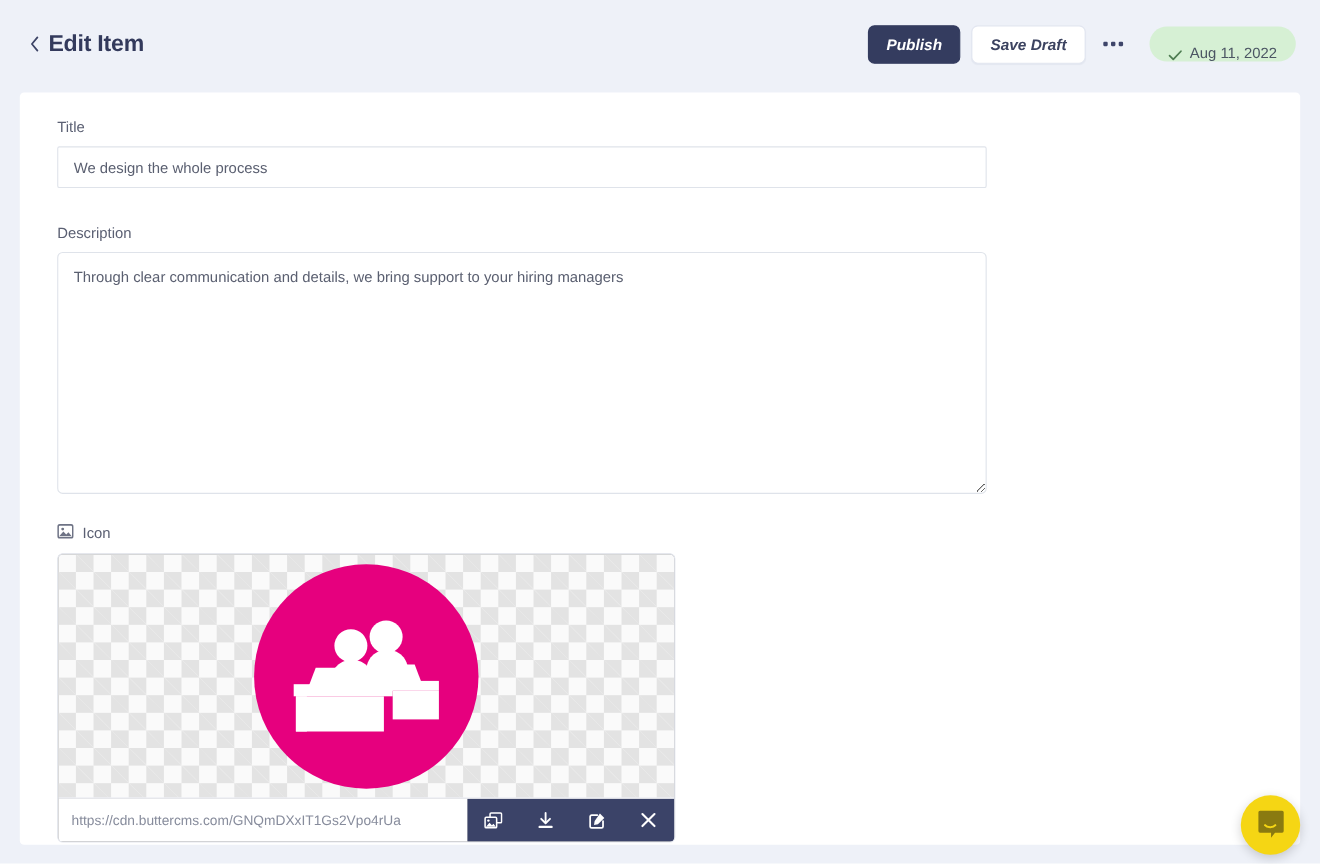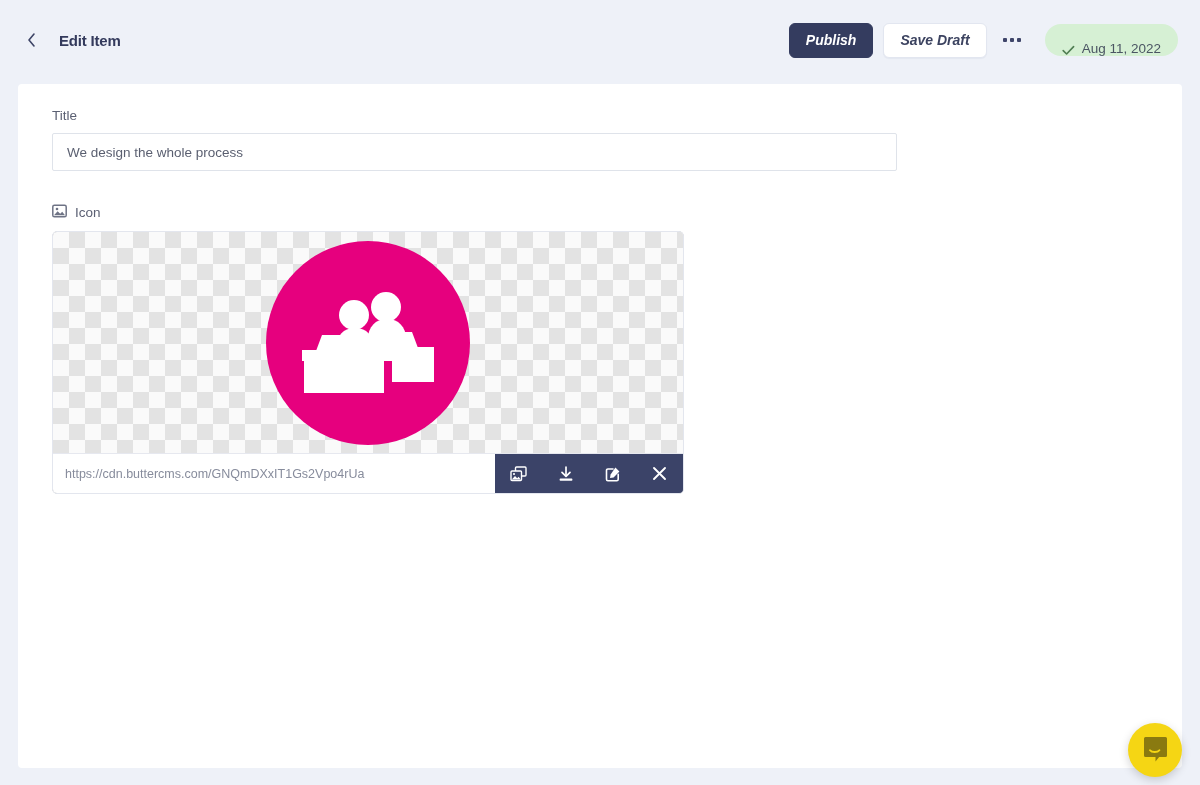--- a/index.html
+++ b/index.html
@@ -26,25 +26,24 @@
   .back-btn {
     width: 26px; height: 26px;
     display: flex; align-items: center; justify-content: center;
     border: none; background: transparent;
     cursor: pointer;
     color: #3d4466;
     flex: 0 0 auto;
   }
   .back-btn svg { display: block; }
   .page-title {
-    font-size: 15px;
+    font-size: 21px;
     font-weight: bold;
     color: #333a5c;
     letter-spacing: -0.2px;
-    margin-left: 15px;
     white-space: nowrap;
   }
   .topbar-spacer { flex: 1 1 auto; }
   .topbar-actions {
     display: flex;
     align-items: center;
     gap: 0;
   }
   .btn {
     font-family: "Liberation Sans", sans-serif;
@@ -146,21 +145,21 @@
     outline: none;
     resize: vertical;
     line-height: 1.4;
   }
 
   .group { margin-bottom: 33px; }
   .group-desc { margin-bottom: 22px; }
 
   
   .media-box {
-    width: 632px;
+    width: 562px;
     border: 1px solid #e3e6ee;
     border-radius: 5px;
     overflow: hidden;
     background: #a3a3a3;
   }
   .preview {
     height: 222px;
     position: relative;
     background-color: #fafafa;
     background-image:
@@ -265,20 +264,24 @@
   </div>
 </div>
 
 <div class="card">
 
   <div class="group">
     <div class="field-label">Title</div>
     <input class="text-input" type="text" value="We design the whole process" style="">
   </div>
 
+  <div class="group-desc">
+    <div class="field-label">Description</div>
+    <textarea class="text-area" style="">Through clear communication and details, we bring support to your hiring managers</textarea>
+  </div>
 
   <div>
     <div class="field-label field-label-icon">
       <span>
         <svg width="15" height="14" viewBox="0 0 15 14" fill="none">
           <rect x="0.8" y="1.2" width="13.4" height="11.6" rx="1.6" stroke="#6e7385" stroke-width="1.5"></rect>
           <circle cx="5" cy="5" r="1.3" fill="#6e7385"></circle>
           <path d="M2 11.2 L5.6 7.2 L8.2 9.8 L10.2 7.8 L13 11.2 Z" fill="#6e7385"></path>
         </svg>
       </span>

